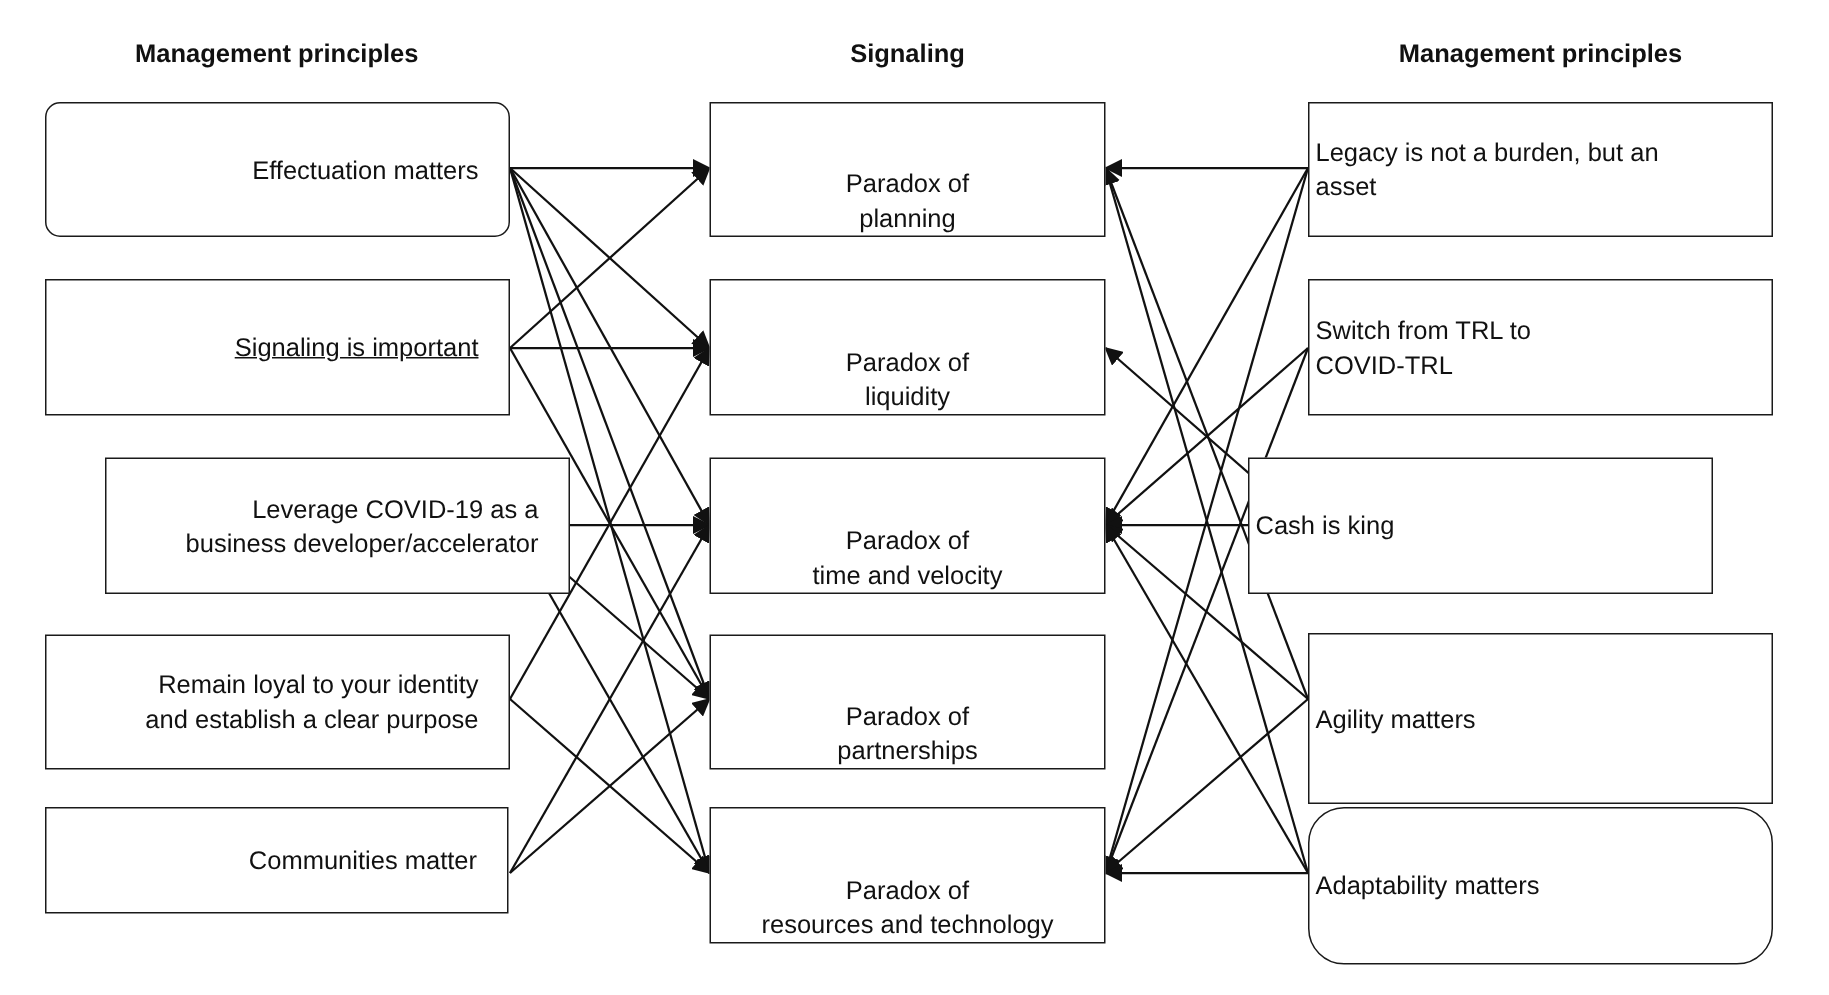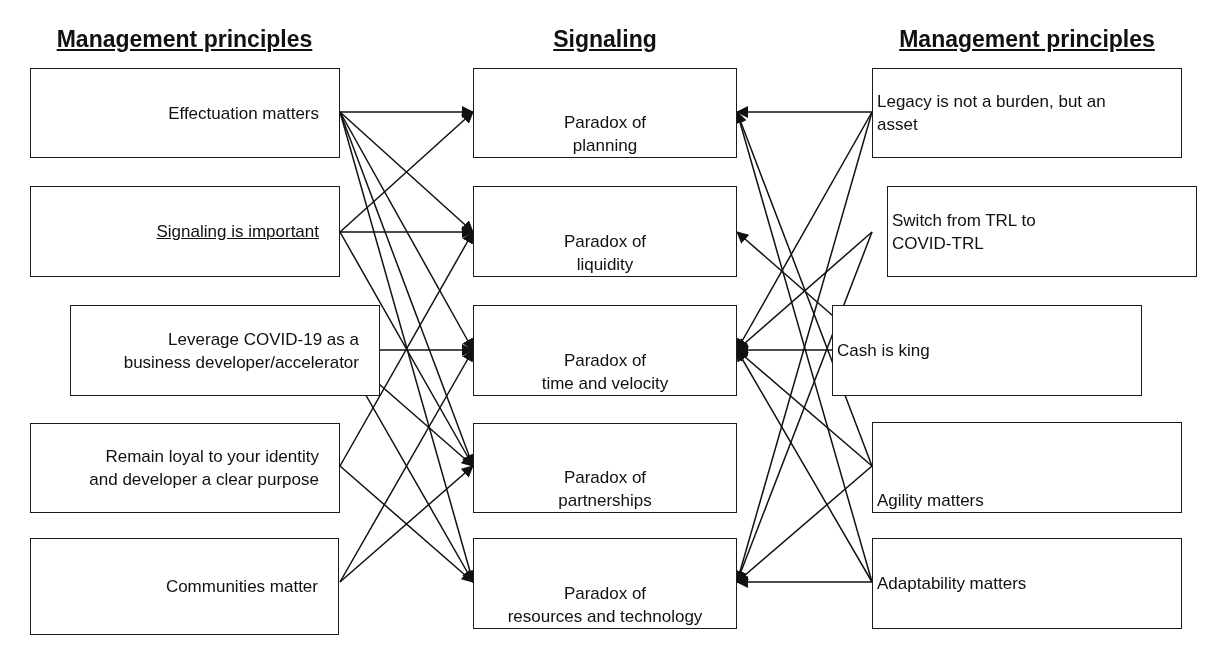--- a/index.html
+++ b/index.html
@@ -1,19 +1,19 @@
 <!DOCTYPE html>
 <html><head>
 <meta charset="utf-8">
 <style>
   html, body { margin: 0; padding: 0; background: #ffffff; }
   body { width: 1219px; height: 663px; position: relative; overflow: hidden;
          font-family: "Liberation Sans", sans-serif; color: #111; }
-  .col-header { position: absolute; top: 26px; font-weight: bold; font-size: 23px;
-                text-align: center; text-decoration: underline; }
+  .col-header { position: absolute; top: 26px; font-weight: bold; font-size: 17px;
+                text-align: center; }
   .box { position: absolute; border: 1.5px solid #1a1a1a; background: #fff;
          box-sizing: border-box; display: flex; align-items: center;
          font-size: 17px; line-height: 23px; }
   .box.left { justify-content: flex-end; text-align: right; padding-right: 20px; }
   .box.mid { justify-content: center; text-align: center; align-items: flex-end; }
   .box.right { justify-content: flex-start; text-align: left; padding-left: 4px; padding-right: 12px; }
   .box span { white-space: pre-line; }
   svg#links { position: absolute; left: 0; top: 0; }
 </style>
 </head>
@@ -52,35 +52,35 @@
     <line x1="872" y1="466" x2="737" y2="582" stroke="#111111" stroke-width="1.5" marker-end="url(#arrow)"></line>
     <line x1="872" y1="582" x2="737" y2="112" stroke="#111111" stroke-width="1.5" marker-end="url(#arrow)"></line>
     <line x1="872" y1="582" x2="737" y2="350" stroke="#111111" stroke-width="1.5" marker-end="url(#arrow)"></line>
     <line x1="872" y1="582" x2="737" y2="582" stroke="#111111" stroke-width="1.5" marker-end="url(#arrow)"></line>
   </svg>
 
 <div class="col-header" style="left:30px;width:309px;">Management principles</div>
 <div class="col-header" style="left:473px;width:264px;">Signaling</div>
 <div class="col-header" style="left:872px;width:310px;">Management principles</div>
 
-<div class="box left" style="left:30px;top:68px;width:310px;height:90px;">
+<div class="box left" style="left:30px;top:68px;width:310px;height:90px;border-radius:10px;">
     <span>Effectuation matters</span>
   </div>
 <div class="box left" style="left:30px;top:186px;width:310px;height:91px;text-decoration:underline;">
     <span>Signaling is important</span>
   </div>
 <div class="box left" style="left:30px;top:305px;width:310px;height:91px;margin-left:40px;">
     <span>Leverage COVID-19 as a
 business developer/accelerator</span>
   </div>
 <div class="box left" style="left:30px;top:423px;width:310px;height:90px;">
     <span>Remain loyal to your identity
-and developer a clear purpose</span>
+and establish a clear purpose</span>
   </div>
-<div class="box left" style="left:30px;top:538px;width:309px;height:97px;">
+<div class="box left" style="left:30px;top:538px;width:309px;height:71px;">
     <span>Communities matter</span>
   </div>
 
 <div class="box mid" style="left:473px;top:68px;width:264px;height:90px;">
     <span>Paradox of
 planning</span>
   </div>
 <div class="box mid" style="left:473px;top:186px;width:264px;height:91px;">
     <span>Paradox of
 liquidity</span>
@@ -95,25 +95,25 @@
   </div>
 <div class="box mid" style="left:473px;top:538px;width:264px;height:91px;">
     <span>Paradox of
 resources and technology</span>
   </div>
 
 <div class="box right" style="left:872px;top:68px;width:310px;height:90px;">
     <span>Legacy is not a burden, but an
 asset</span>
   </div>
-<div class="box right" style="left:872px;top:186px;width:310px;height:91px;margin-left:15px;">
+<div class="box right" style="left:872px;top:186px;width:310px;height:91px;">
     <span>Switch from TRL to
 COVID-TRL</span>
   </div>
 <div class="box right" style="left:832px;top:305px;width:310px;height:91px;">
     <span>Cash is king</span>
   </div>
-<div class="box right" style="left:872px;top:422px;width:310px;height:91px;align-items:flex-end;">
+<div class="box right" style="left:872px;top:422px;width:310px;height:114px;">
     <span>Agility matters</span>
   </div>
-<div class="box right" style="left:872px;top:538px;width:310px;height:91px;">
+<div class="box right" style="left:872px;top:538px;width:310px;height:105px;border-radius:24px;">
     <span>Adaptability matters</span>
   </div>
 
 </body></html>

